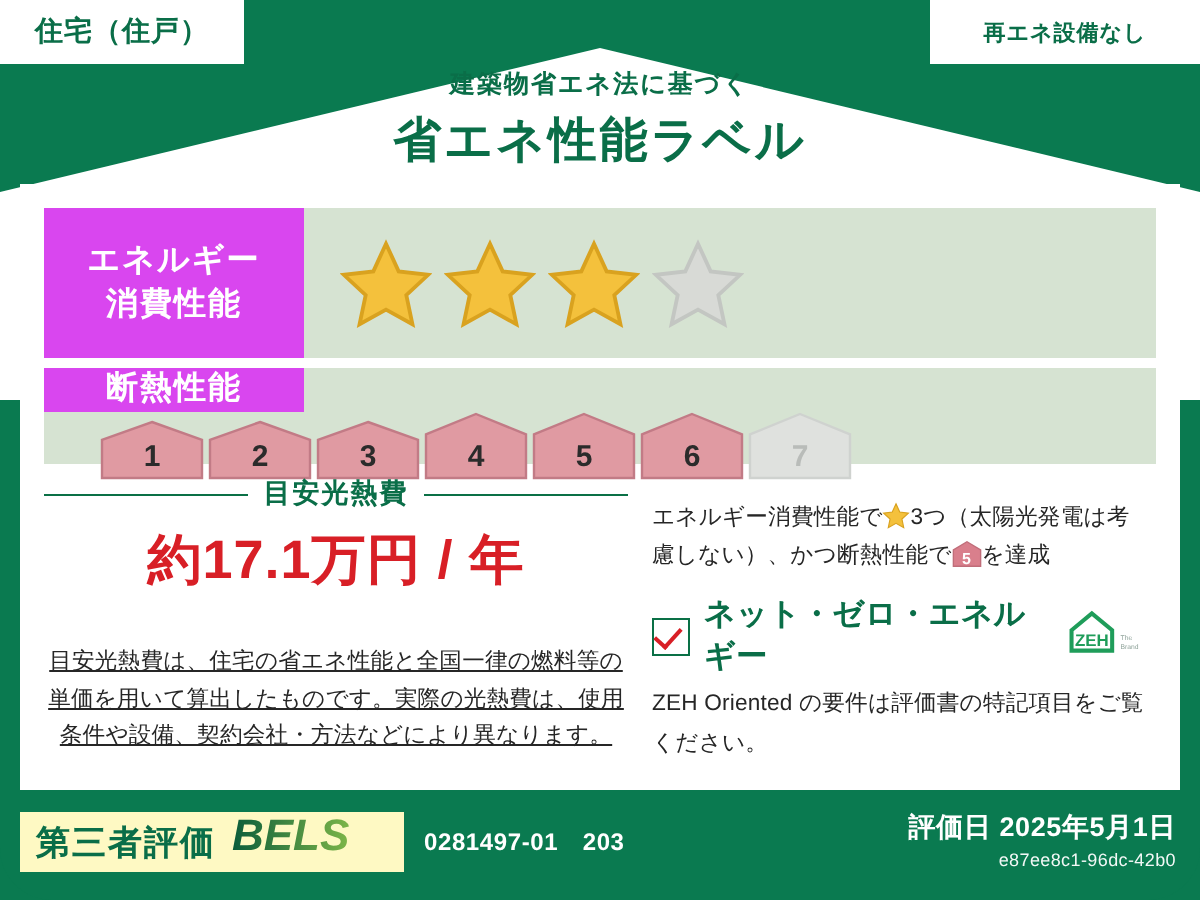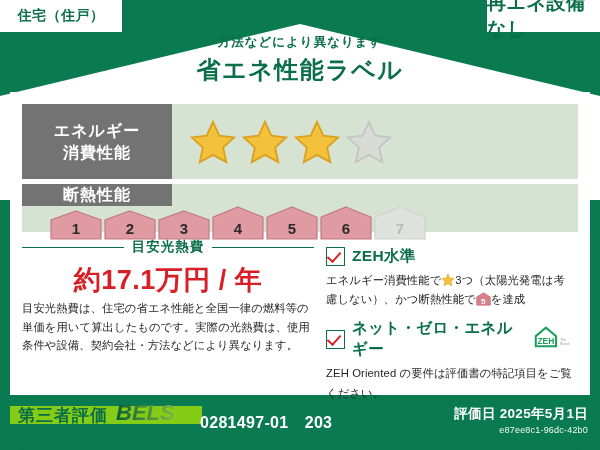--- a/index.html
+++ b/index.html
@@ -13,39 +13,39 @@
   
   .roof{position:absolute;left:0;top:0;width:600px;height:200px;}
 
   
   .tag{
     position:absolute;background:#ffffff;color:#0a6e48;
     font-weight:bold;letter-spacing:.5px;
     display:flex;align-items:center;justify-content:center;
   }
   .tag-left{left:0;top:0;width:122px;height:32px;font-size:14px;}
-  .tag-right{right:0;top:0;width:113px;height:32px;font-size:19px;}
+  .tag-right{right:0;top:0;width:135px;height:32px;font-size:11px;text-align:center;}
 
   
   .title-wrap{position:absolute;left:0;top:34px;width:600px;text-align:center;z-index:4;}
   .title-sub{color:#0a6e48;font-size:12.5px;font-weight:bold;letter-spacing:1px;}
   .title-main{color:#0a6e48;font-size:24px;font-weight:bold;letter-spacing:1.5px;margin-top:3px;}
 
   
   .card{
     position:absolute;left:10px;top:92px;width:580px;height:303px;
     background:#ffffff;z-index:3;
   }
 
   
   .perf{position:absolute;left:22px;top:104px;width:556px;z-index:5;}
   .row{display:flex;align-items:stretch;background:#d6e3d2;height:75px;margin-bottom:5px;}
   .row.row2{height:48px;flex-direction:column;}
   .row-head{
-    width:150px;background:#737373;color:#fff;font-weight:bold;
+    width:130px;background:#d946ef;color:#fff;font-weight:bold;
     display:flex;flex-direction:column;align-items:center;justify-content:center;
     font-size:16px;line-height:1.35;letter-spacing:1px;
   }
   .row.row2 .row-head{font-size:16px;}
   .row-body{flex:1;display:flex;align-items:center;padding-left:18px;}
 
   
   .stars{display:flex;gap:6px;align-items:center;}
   .star{width:46px;height:46px;display:block;}
 
@@ -59,22 +59,23 @@
   }
   .house.off .hnum{color:#b9bcb9;}
 
   
   .cost{position:absolute;left:22px;top:238px;width:292px;z-index:5;text-align:center;}
   .cost-head{display:flex;align-items:center;justify-content:flex-start;gap:8px;}
   .cost-head .ln{flex:1;height:1px;background:#0a7046;}
   .cost-head .tx{color:#0a6e48;font-size:13.5px;font-weight:bold;letter-spacing:1px;white-space:nowrap;}
   .cost-val{color:#d81f26;font-size:27px;font-weight:bold;margin-top:6px;letter-spacing:.5px;}
   .cost-note{
-    margin-top:1px;text-align:left;color:#262626;font-size:11.3px;line-height:1.65;
+    margin-top:24px;text-align:center;color:#262626;font-size:11.3px;line-height:1.65;
     letter-spacing:.1px;
+    text-decoration:underline;
   }
 
   
   .zeh{position:absolute;left:326px;top:246px;width:248px;z-index:5;}
   .zeh-block{margin-bottom:9px;}
   .zeh-title{display:flex;align-items:center;gap:7px;}
   .chk{
     width:17px;height:17px;border:1.6px solid #0a7046;background:#fff;
     position:relative;flex:none;
   }
@@ -91,27 +92,27 @@
   .inl-house{width:15px;height:14px;position:relative;}
   .inl-house .n{
     position:absolute;left:0;right:0;bottom:0px;text-align:center;
     font-size:8px;font-weight:bold;color:#fff;line-height:1;
   }
   .zehlogo{display:inline-block;vertical-align:-6px;margin:0 1px;}
 
   
   .footer{position:absolute;left:0;bottom:0;width:600px;height:54px;z-index:5;}
   .bels{
-    position:absolute;left:10px;top:10px;height:18px;background:#84cc16;
+    position:absolute;left:10px;top:10px;height:30px;background:#fef9c3;
     display:flex;align-items:center;padding:0 8px;gap:8px;
   }
   .bels .jp{color:#0a6e48;font-size:17px;font-weight:bold;letter-spacing:1px;}
   .bels .en{font-size:21px;font-weight:bold;letter-spacing:0px;font-style:italic;}
   .bels-num{
-    position:absolute;left:200px;top:17px;color:#fff;font-size:16px;font-weight:bold;
+    position:absolute;left:212px;top:17px;color:#fff;font-size:12px;font-weight:bold;
     letter-spacing:.3px;
   }
   .fdate{
     position:absolute;right:12px;top:9px;color:#fff;font-size:13.5px;font-weight:bold;
     text-align:right;letter-spacing:.3px;
   }
   .fhash{
     position:absolute;right:12px;top:29px;color:#ffffff;font-size:9px;
     text-align:right;letter-spacing:.2px;opacity:.95;
   }
@@ -129,21 +130,21 @@
   <div class="card"></div>
 
   <div class="tag tag-left">
     <span>住宅（住戸）</span>
   </div>
   <div class="tag tag-right">
     <span>再エネ設備なし</span>
   </div>
 
   <div class="title-wrap">
-    <div class="title-sub">方法などにより異なります</div>
+    <div class="title-sub">建築物省エネ法に基づく</div>
     <div class="title-main">省エネ性能ラベル</div>
   </div>
 
   <div class="perf">
 
     <div class="row">
       <div class="row-head">
         <span>エネルギー</span>
         <span>消費性能</span>
       </div>
@@ -225,24 +226,20 @@
       <span class="tx">目安光熱費</span>
       <span class="ln"></span>
     </div>
     <div class="cost-val">約17.1万円 / 年</div>
     <div class="cost-note">目安光熱費は、住宅の省エネ性能と全国一律の燃料等の単価を用いて算出したものです。実際の光熱費は、使用条件や設備、契約会社・方法などにより異なります。</div>
   </div>
 
   <div class="zeh">
 
     <div class="zeh-block">
-      <div class="zeh-title">
-        <span class="chk"></span>
-        <span class="tt">ZEH水準</span>
-      </div>
       <div class="zeh-body">
         <span>エネルギー消費性能で</span><span class="inl inl-star">
             <svg viewBox="0 0 24 24" width="14" height="14">
               <polygon points="12,1.6 15.2,8.6 22.6,9.5 17.1,14.6 18.6,22 12,18.3 5.4,22 6.9,14.6 1.4,9.5 8.8,8.6" fill="#f4c13c" stroke="#d9a21f" stroke-width="1"></polygon>
             </svg>
           </span><span>3つ（太陽光発電は考慮しない）、かつ断熱性能で</span><span class="inl inl-house">
             <svg viewBox="0 0 22 20" width="15" height="14">
               <polygon points="11,1 21,7 21,19 1,19 1,7" fill="#d97f8c" stroke="#c06d79" stroke-width="1"></polygon>
             </svg>
             <span class="n">5</span>

